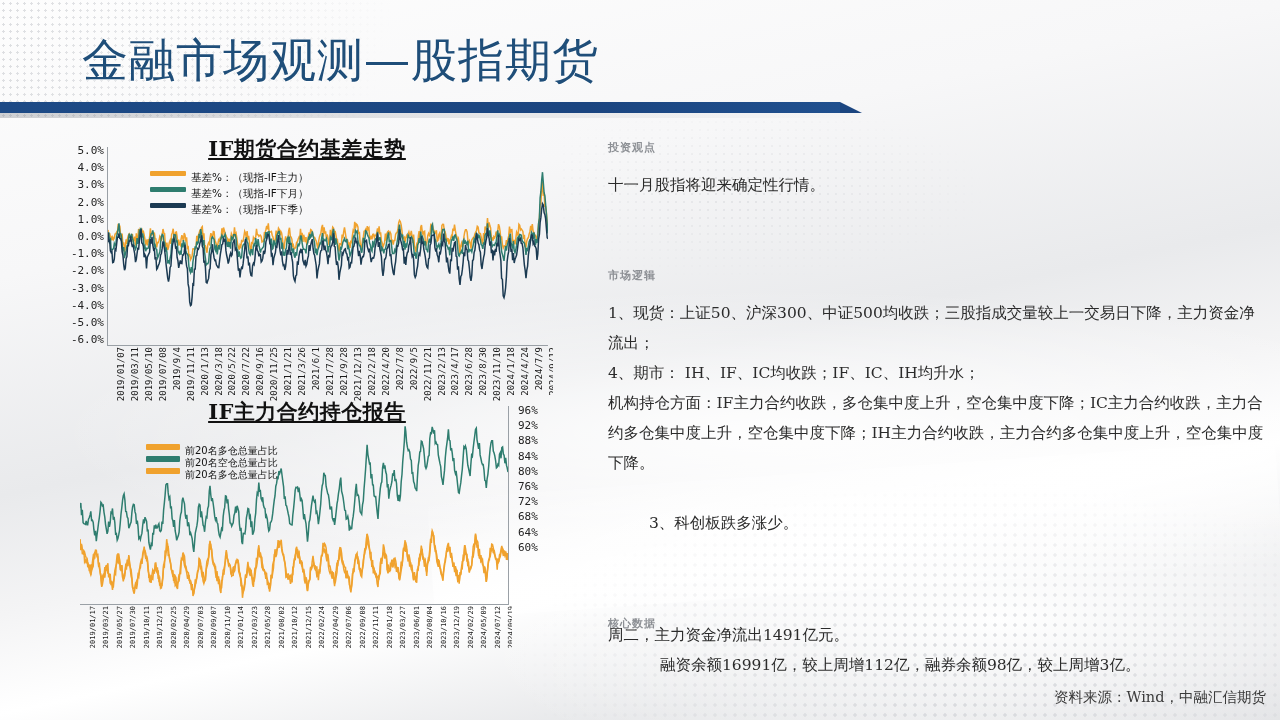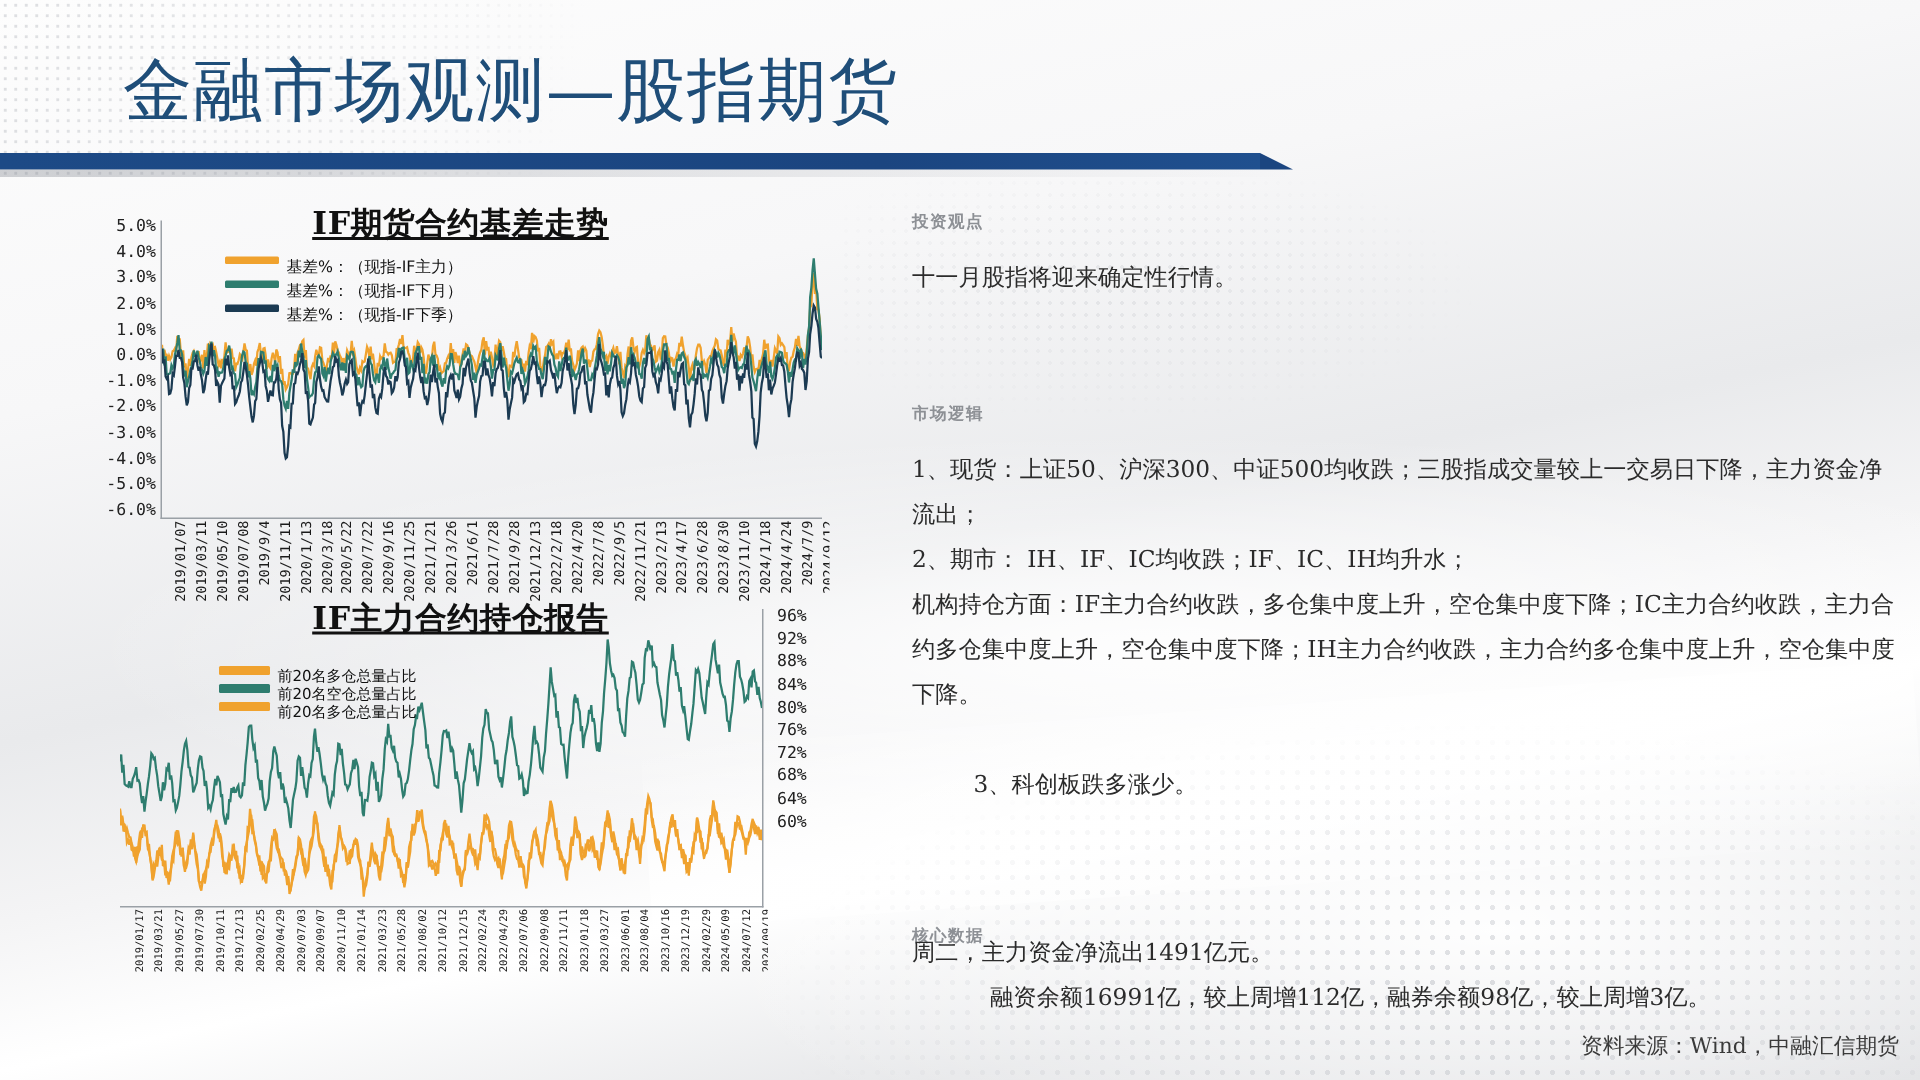--- a/index.html
+++ b/index.html
@@ -292,21 +292,21 @@
         <div class="xtick" style="left: 427.25px;">2024/09/19</div>
       </div>
   </div>
 
   <div id="panel">
     <div class="sec-head" id="p-invest-head">投资观点</div>
     <div class="para" id="p-invest-body">十一月股指将迎来确定性行情。</div>
 
     <div class="sec-head" id="p-logic-head">市场逻辑</div>
     <div class="para" id="p-logic-1">1、现货：上证50、沪深300、中证500均收跌；三股指成交量较上一交易日下降，主力资金净流出；</div>
-    <div class="para" id="p-logic-2">2、期市： IH、IF、IC均收跌；IF、IC、IH均升水；</div>
+    <div class="para" id="p-logic-2">4、期市： IH、IF、IC均收跌；IF、IC、IH均升水；</div>
     <div class="para" id="p-logic-3">机构持仓方面：IF主力合约收跌，多仓集中度上升，空仓集中度下降；IC主力合约收跌，主力合约多仓集中度上升，空仓集中度下降；IH主力合约收跌，主力合约多仓集中度上升，空仓集中度下降。</div>
     <div class="para" id="p-logic-4">3、科创板跌多涨少。</div>
 
     <div class="sec-head" id="p-core-head">核心数据</div>
     <div class="para" id="p-core-1">周二，主力资金净流出1491亿元。</div>
     <div class="para" id="p-core-2">融资余额16991亿，较上周增112亿，融券余额98亿，较上周增3亿。</div>
 
     <div id="source">资料来源：Wind，中融汇信期货</div>
   </div>
 

